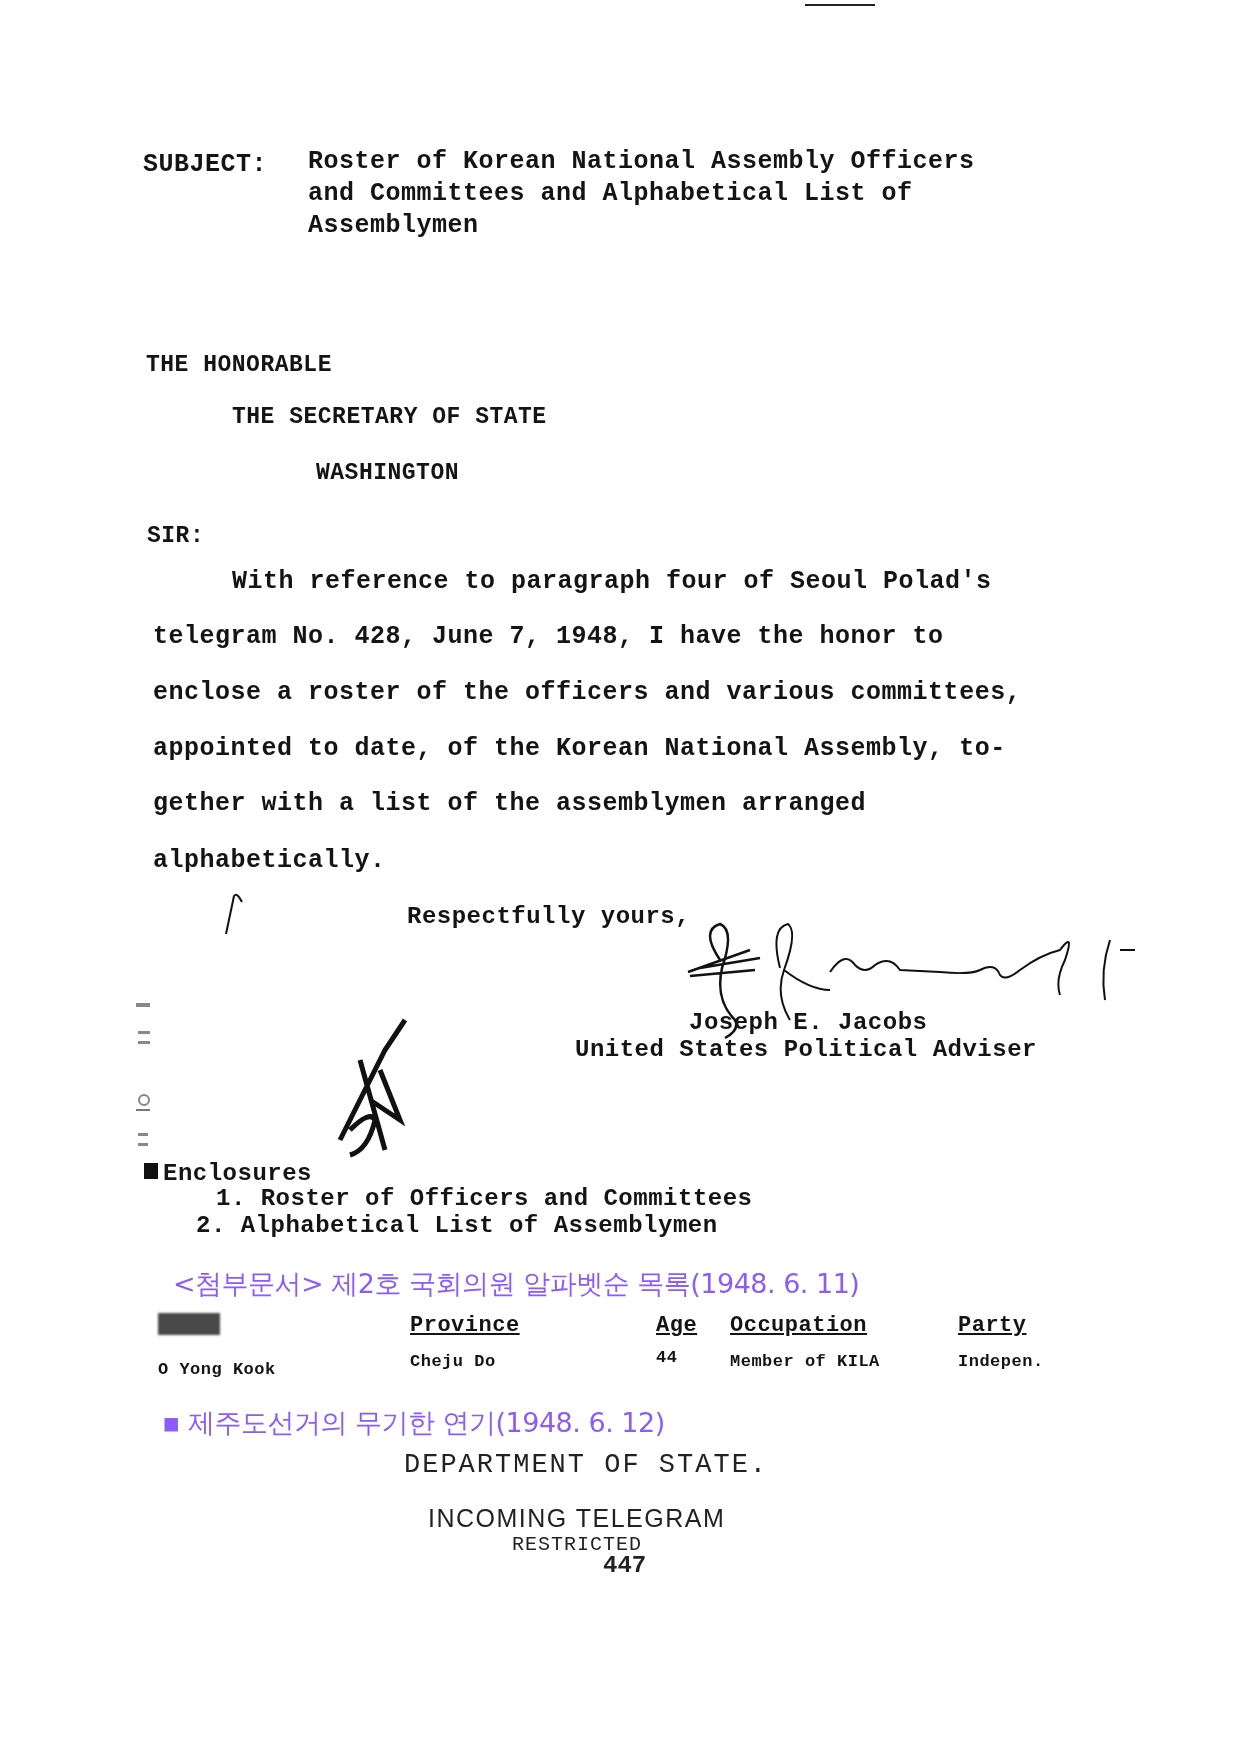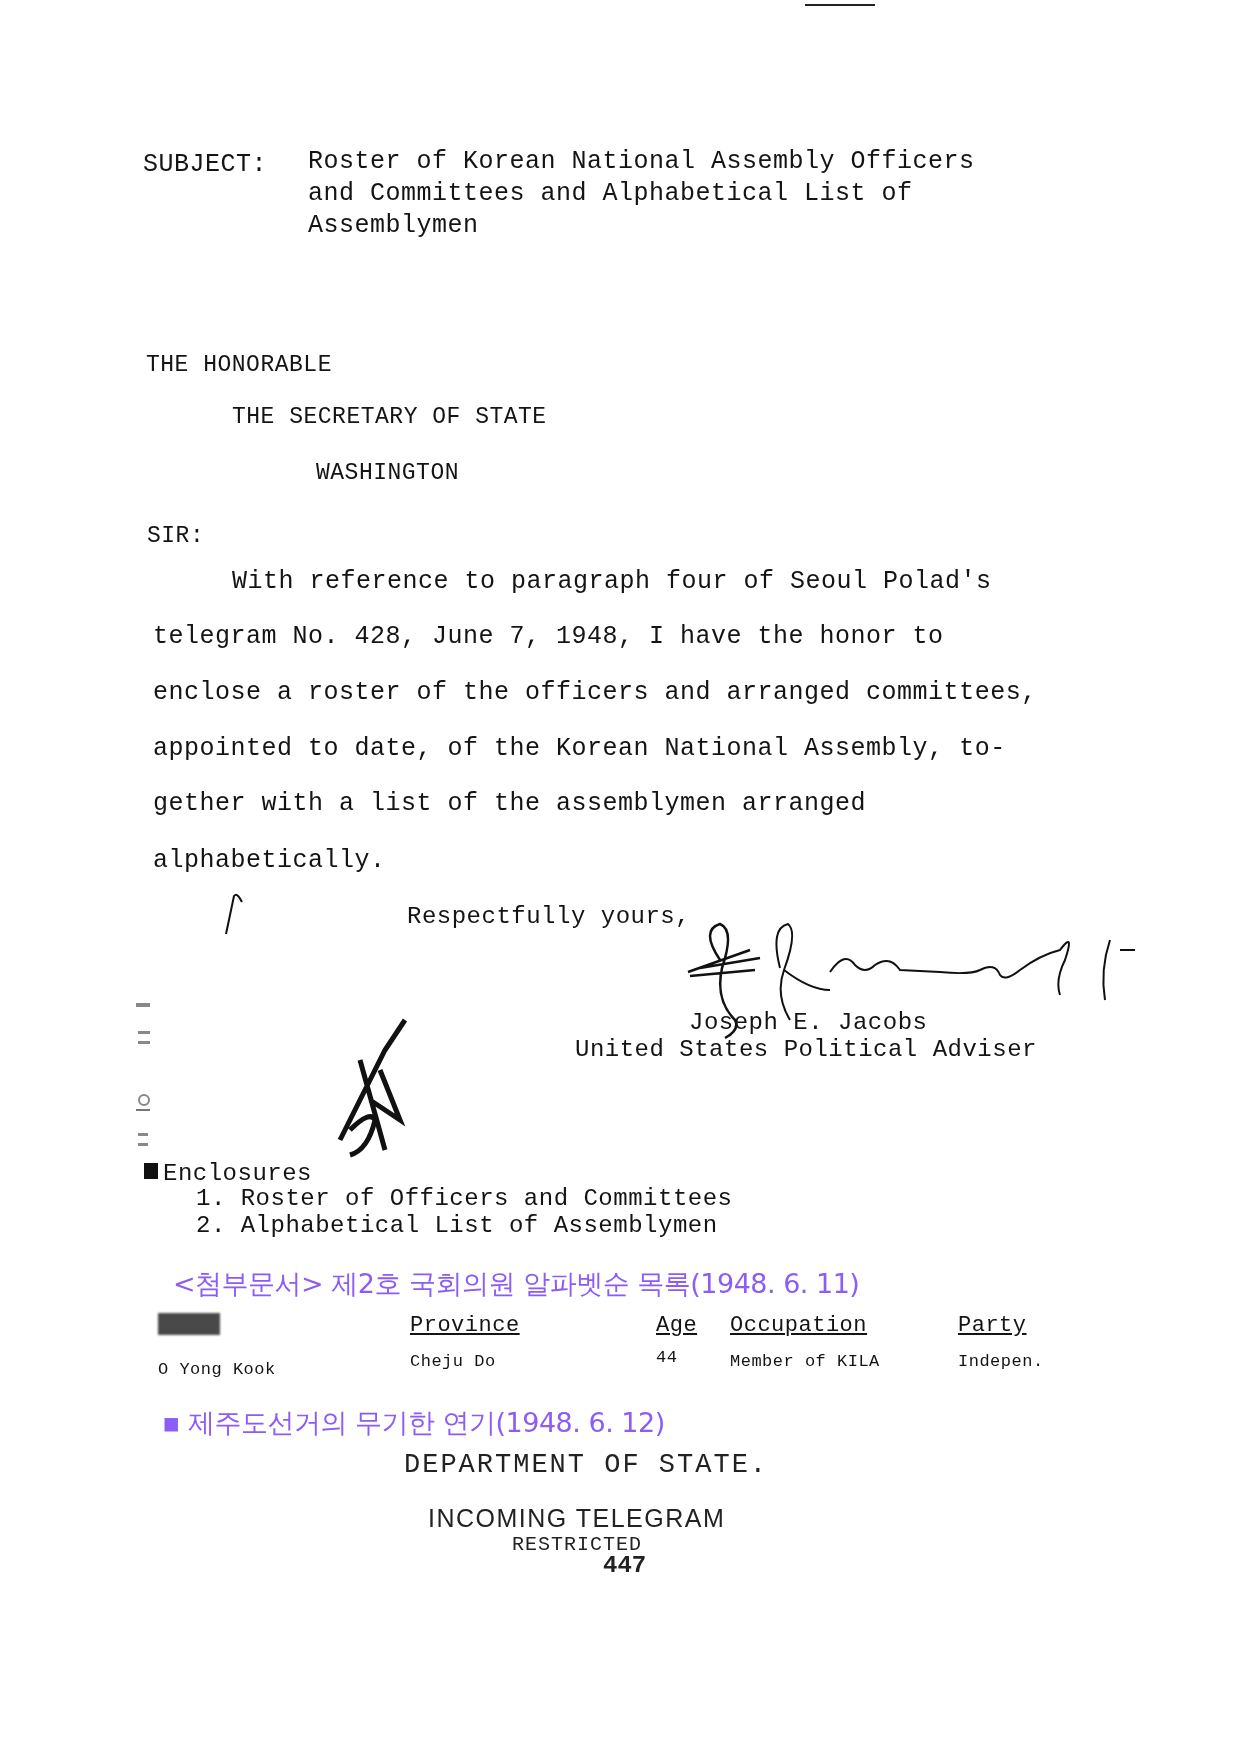--- a/index.html
+++ b/index.html
@@ -1,20 +1,20 @@
 <!DOCTYPE html>
 <html><head>
 <meta charset="utf-8">
 <style>
   html, body { margin: 0; padding: 0; background: #ffffff; }
   body {
     width: 1240px; height: 1755px; position: relative; overflow: hidden;
     color: #111; font-family: "Liberation Mono", "DejaVu Sans Mono", monospace;
   }
-  .tw { font-family: "Liberation Mono", "DejaVu Sans Mono", monospace; font-weight: normal; color: #141414; letter-spacing: 0.5px; }
+  .tw { font-family: "Liberation Mono", "DejaVu Sans Mono", monospace; font-weight: bold; color: #141414; letter-spacing: 0.5px; }
   .abs { position: absolute; white-space: nowrap; }
   .topline { position: absolute; left: 805px; top: 4px; width: 70px; height: 2px; background: #222; }
 
   .subject-label { left: 143px; top: 150px; font-size: 25px; }
   .subject-text { left: 308px; top: 146px; font-size: 25px; line-height: 32px; white-space: pre; }
 
   .addr1 { left: 146px; top: 352px; font-size: 23px; }
   .addr2 { left: 232px; top: 404px; font-size: 23px; }
   .addr3 { left: 316px; top: 460px; font-size: 23px; }
   .sir   { left: 147px; top: 523px; font-size: 23px; }
@@ -26,21 +26,21 @@
   .l4 { top: 734px; text-align: right; }
   .l5 { top: 789px; }
   .l6 { top: 846px; }
 
   .closing { left: 407px; top: 903px; font-size: 24px; }
   .sig-name { left: 689px; top: 1009px; font-size: 24px; }
   .sig-title { left: 575px; top: 1036px; font-size: 24px; }
 
   .enc-head { left: 163px; top: 1160px; font-size: 24px; }
   .enc-item { left: 196px; font-size: 24px; }
-  .enc1 { top: 1185px; }
+  .enc1 { top: 1185px; margin-left: 20px; }
   .enc2 { top: 1212px; }
 
   .kr { font-family: "DejaVu Sans", sans-serif; font-weight: normal; color: #8b5cf6; letter-spacing: -0.5px; }
   .kr-head { left: 173px; top: 1266px; font-size: 27px; }
   .kr-head2 { left: 162px; top: 1405px; font-size: 27px; }
 
   .th { font-size: 22px; text-decoration: underline; }
   .td { font-size: 17px; }
   .c-name { left: 158px; }
   .c-prov { left: 410px; }
@@ -74,21 +74,21 @@
 and Committees and Alphabetical List of
 Assemblymen</div>
 
 <div class="abs tw addr1">THE HONORABLE</div>
 <div class="abs tw addr2">THE SECRETARY OF STATE</div>
 <div class="abs tw addr3">WASHINGTON</div>
 <div class="abs tw sir">SIR:</div>
 
 <div class="abs tw body-line l1">With reference to paragraph four of Seoul Polad's</div>
 <div class="abs tw body-line l2">telegram No. 428, June 7, 1948, I have the honor to</div>
-<div class="abs tw body-line l3">enclose a roster of the officers and arranged committees,</div>
+<div class="abs tw body-line l3">enclose a roster of the officers and various committees,</div>
 <div class="abs tw body-line l4">appointed to date, of the Korean National Assembly, to-</div>
 <div class="abs tw body-line l5">gether with a list of the assemblymen arranged</div>
 <div class="abs tw body-line l6">alphabetically.</div>
 
 <svg class="abs caret-svg" viewBox="0 0 40 45">
   <path d="M6 44 L14 6 Q17 2 22 12" stroke="#111" stroke-width="2" fill="none"></path>
 </svg>
 
 <div class="abs tw closing">Respectfully yours,</div>
 

